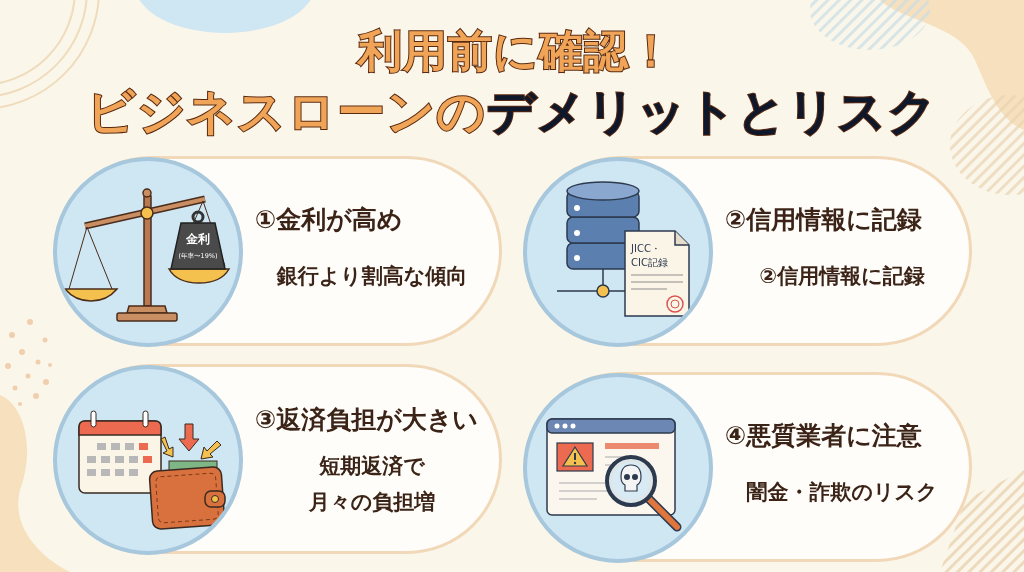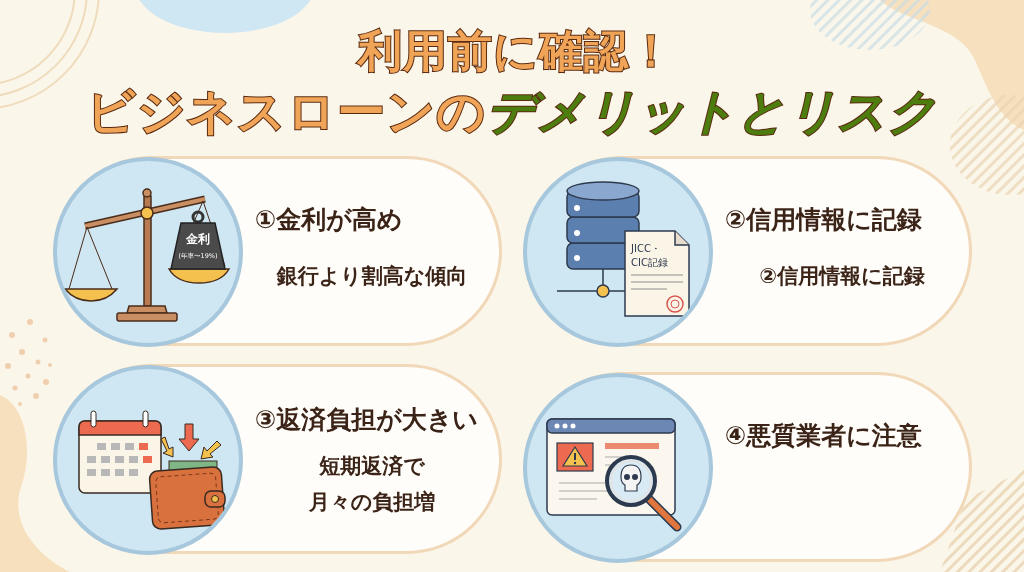--- a/index.html
+++ b/index.html
@@ -2,21 +2,21 @@
 <html><head>
 <meta charset="utf-8">
 <style>
   html,body{margin:0;padding:0;}
   body{width:1024px;height:572px;overflow:hidden;background:#fbf6ea;position:relative;font-family:"DejaVu Sans",sans-serif;}
   .bg{position:absolute;inset:0;overflow:hidden;}
   .title{position:absolute;left:0;right:0;text-align:center;font-weight:bold;letter-spacing:1px;
     -webkit-text-stroke:2px #5a2a10;paint-order:stroke fill;}
   .t1{top:22px;font-size:44px;color:#f0a457;padding-left:8px;}
   .t2{top:80px;font-size:48px;color:#f0a457;}
-  .t2 .red{color:#4d7c0f;font-style:italic;}
+  .t2 .red{color:#0f172a;}
   .card{position:absolute;width:446px;height:190px;border-radius:95px;background:#fffdf9;border:3px solid #f1d8b8;box-sizing:border-box;}
   .circle{position:absolute;left:-6px;top:-2px;width:190px;height:190px;border-radius:50%;background:#cfe6f3;border:4px solid #a6c7dc;box-sizing:border-box;overflow:hidden;}
   .circle svg{position:absolute;left:0;top:0;width:182px;height:182px;}
   .head{position:absolute;left:196px;right:10px;text-align:left;font-weight:bold;color:#3b2417;font-size:25px;}
   .sub{position:absolute;left:196px;right:10px;text-align:center;font-weight:bold;color:#3b2417;font-size:21px;line-height:34px;}
 </style>
 </head>
 <body>
 
 <div class="bg">
@@ -182,13 +182,14 @@
       <line x1="122" y1="122" x2="150" y2="150" stroke="#2d3a4e" stroke-width="9" stroke-linecap="round"></line>
       <line x1="122" y1="122" x2="150" y2="150" stroke="#e0763e" stroke-width="6" stroke-linecap="round"></line>
       <circle cx="104" cy="104" r="24" fill="#d8eaf3" stroke="#2d3a4e" stroke-width="4"></circle>
       <circle cx="104" cy="104" r="20" fill="#d8eaf3" stroke="#e3e3e3" stroke-width="2"></circle>
       <path d="M94,100 Q94,88 104,88 Q114,88 114,100 Q114,106 110,108 L110,114 L98,114 L98,108 Q94,106 94,100 Z" fill="#f4f4f4" stroke="#2d3a4e" stroke-width="1.2"></path>
       <circle cx="100" cy="100" r="3" fill="#2d3a4e"></circle>
         <circle cx="108" cy="100" r="3" fill="#2d3a4e"></circle>
     </svg>
   </div>
   <div class="head" style="top:44px;">④悪質業者に注意</div>
+  <div class="sub" style="top:100px;">闇金・詐欺のリスク</div>
 </div>
 
 </body></html>

